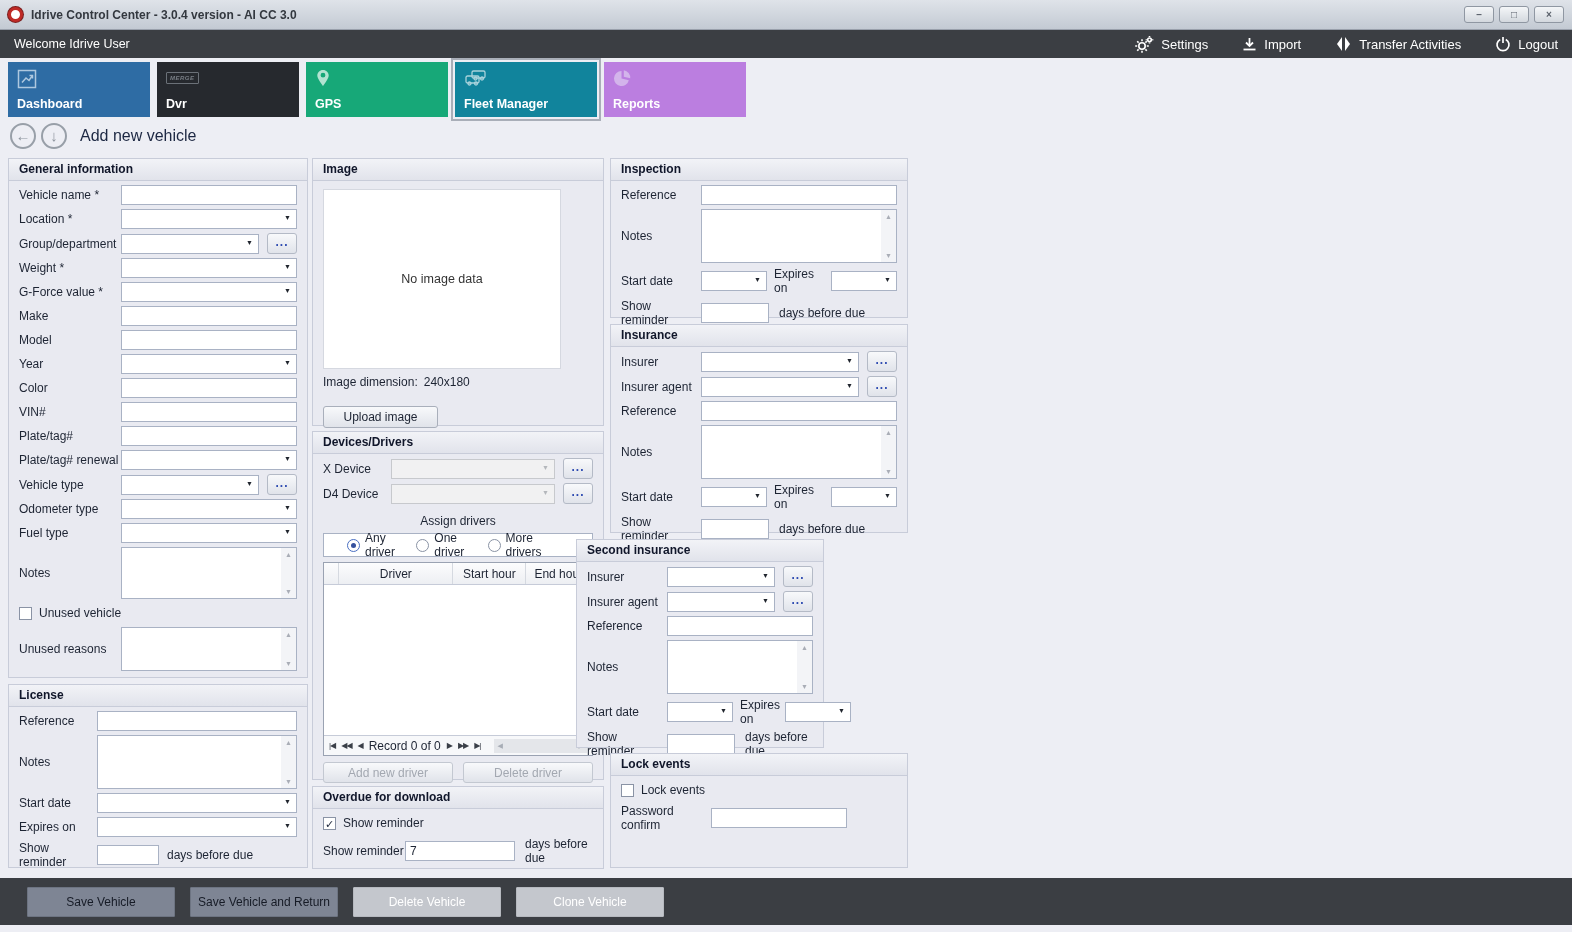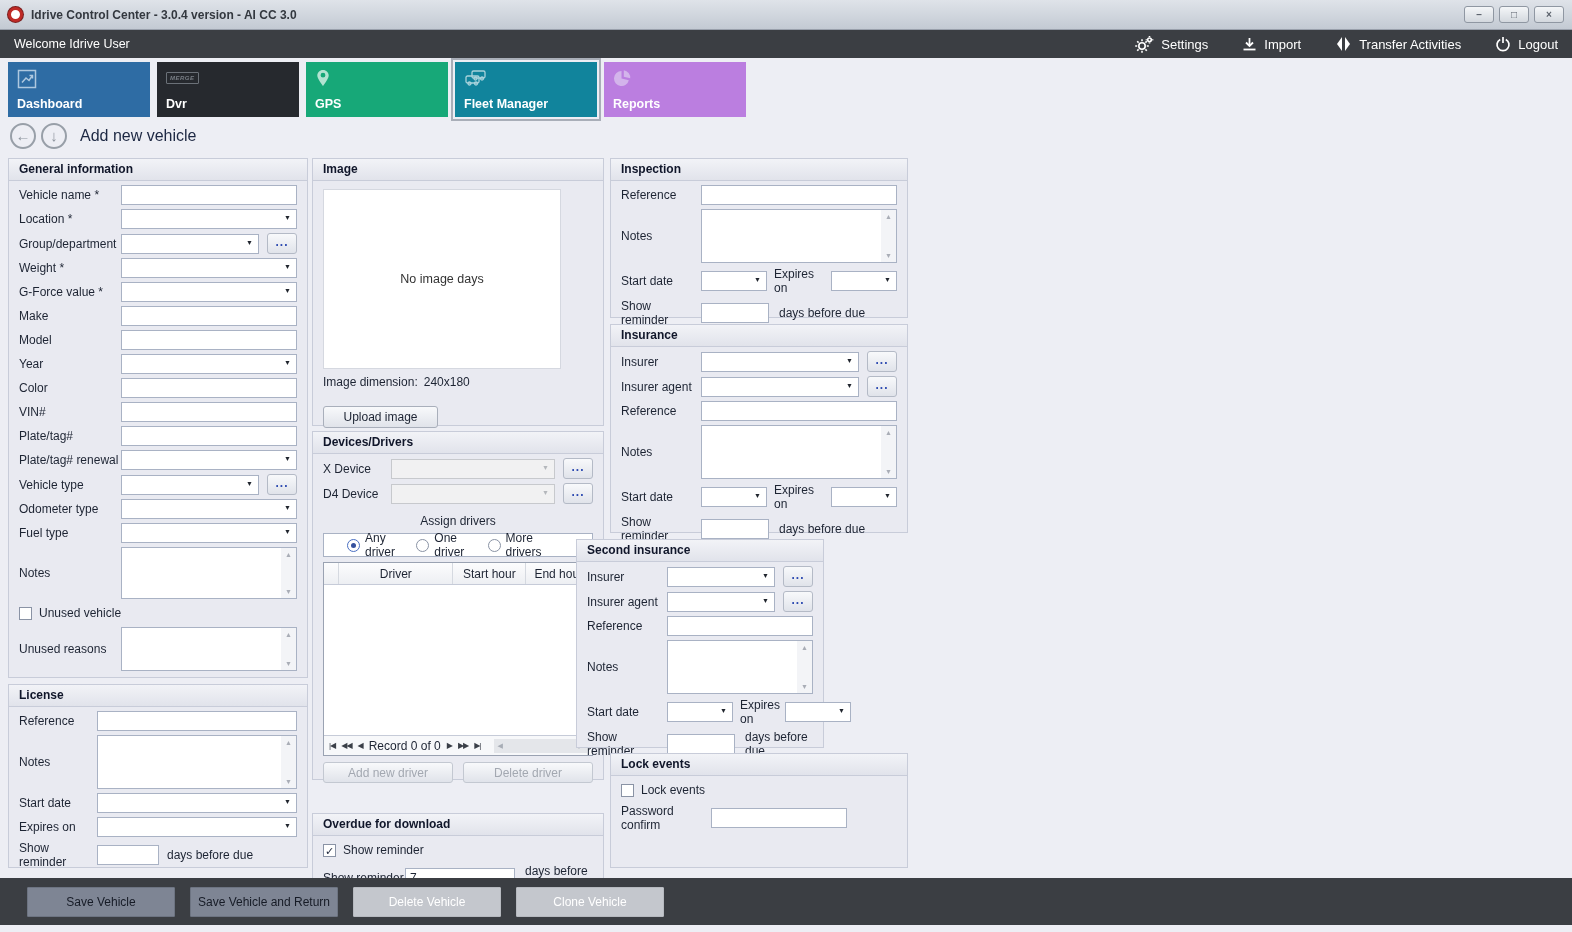--- a/index.html
+++ b/index.html
@@ -354,21 +354,21 @@
     <div class="row">
         <span class="lbl">Show reminder</span>
         <input class="inp sp" style="flex: 0 0 auto; width: 62px;">
         <span style="margin-left:8px;">days before due</span>
       </div>
   </div>
 
   <div class="panel" style="left:312px; top:158px; width:292px; height:268px;">
     <div class="phead">Image</div>
     <div class="imgbox">
-        <span>No image days</span>
+        <span>No image data</span>
       </div>
     <div class="dimrow">
         <span>Image dimension:</span>
         <span>240x180</span>
       </div>
     <button class="btn upload">Upload image</button>
   </div>
 
   <div class="panel dev" style="left:312px; top:431px; width:292px; height:349px;">
     <div class="phead">Devices/Drivers</div>
@@ -421,21 +421,21 @@
             <i class="r">▶</i>
           </span>
       </div>
     </div>
     <div class="dbtns">
       <button class="btn dis">Add new driver</button>
       <button class="btn dis">Delete driver</button>
     </div>
   </div>
 
-  <div class="panel" style="left:312px; top:813px; width:292px; height:83px;">
+  <div class="panel" style="left:312px; top:786px; width:292px; height:83px;">
     <div class="phead">Overdue for download</div>
     <div class="row">
         <span class="cb">✓</span>
         <span>Show reminder</span>
       </div>
     <div class="row">
         <span class="lbl" style="width:82px;">Show reminder</span>
         <input class="inp" style="flex: 0 0 auto; width: 110px;" value="7">
         <span style="margin-left:10px;">days before due</span>
       </div>

